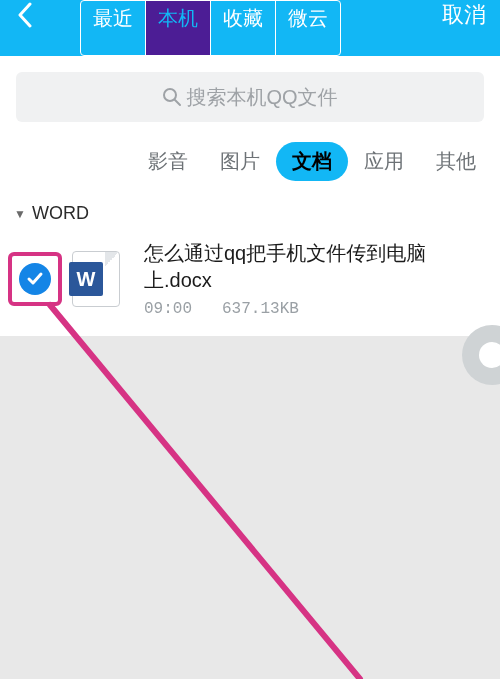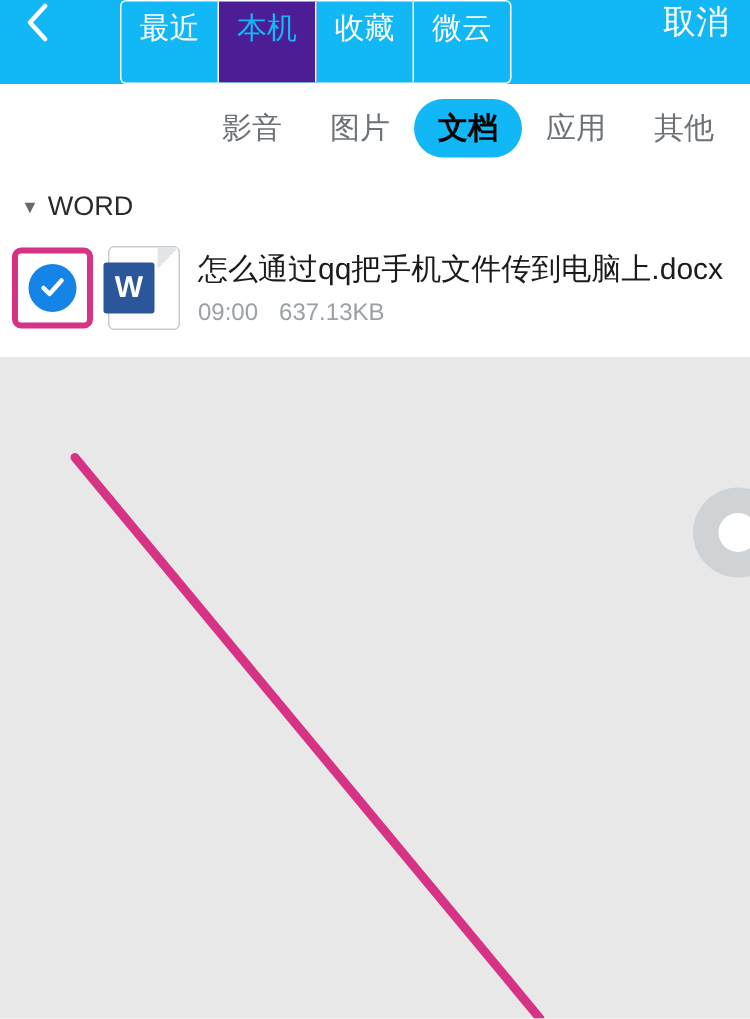--- a/index.html
+++ b/index.html
@@ -19,23 +19,23 @@
   .cat { font-size:20px; color:#6d7276; padding:6px 16px; border-radius:20px; }
   .cat.active { background:#12b7f5; color:#000000;font-weight:bold; }
   .section-head { display:flex; align-items:center; padding:6px 14px; font-size:18px; color:#2b2b2b; gap:6px; }
   .tri { font-size:12px; color:#6a6a6a; }
   .file-row { display:flex; align-items:center; padding:10px 8px 18px 8px; gap:6px; }
   .check-wrap { width:54px; height:54px; border:4px solid #d63384; border-radius:6px; display:flex; align-items:center; justify-content:center; }
   .check-circle { width:32px; height:32px; background:#1485e6; border-radius:50%; display:flex; align-items:center; justify-content:center; }
   .word-icon { width:48px; height:56px; position:relative; background:#fff; border:1px solid #c9cdd1; border-radius:4px; margin-left:4px; }
   .word-badge { position:absolute; left:-4px; top:10px; width:34px; height:34px; background:#2b579a; color:#fff; display:flex; align-items:center; justify-content:center; font-weight:700; font-size:20px; border-radius:2px; }
   .page-shade { position:absolute; right:0; top:0; width:14px; height:14px; background:linear-gradient(135deg,#e3e6e9 50%, transparent 50%); }
-  .file-meta { flex:1; min-width:0; padding-left:6px; }
+  .file-meta { flex:1; min-width:0; padding-left:6px;margin-left:12px; }
   .file-name { font-size:20px; color:#1b1b1b; line-height:1.35; }
-  .file-sub { font-size:16px; color:#9aa0a5; margin-top:6px; display:flex; gap:14px; }
+  .file-sub { font-size:16px; color:#9aa0a5; margin-top:6px; display:flex; gap:30px;font-family:Liberation Mono, monospace; }
   .fab { position:absolute; right:-22px; top:325px; width:60px; height:60px; background:#cfd3d5; border-radius:50%; display:flex; align-items:center; justify-content:center; }
   .fab-inner { width:26px; height:26px; background:#fff; border-radius:50%; }
   .annotation-line { position:absolute; left:0; top:0; pointer-events:none; }
 </style>
 </head>
 <body>
 
 <div class="screen">
 
   <div class="header">
@@ -47,20 +47,29 @@
     <div class="seg">
       <div class="tab">最近</div>
       <div class="tab active">本机</div>
       <div class="tab">收藏</div>
       <div class="tab">微云</div>
     </div>
     <div class="cancel">取消</div>
   </div>
 
   <div class="white-area">
+    <div class="search-wrap">
+      <div class="search">
+        <svg width="20" height="20" viewBox="0 0 20 20">
+            <circle cx="8" cy="8" r="6" stroke="#9ea2a6" stroke-width="2" fill="none"></circle>
+            <line x1="13" y1="13" x2="18" y2="18" stroke="#9ea2a6" stroke-width="2" stroke-linecap="round"></line>
+          </svg>
+        <span>搜索本机QQ文件</span>
+      </div>
+    </div>
 
     <div class="cats">
       <div class="cat">影音</div>
       <div class="cat">图片</div>
       <div class="cat active">文档</div>
       <div class="cat">应用</div>
       <div class="cat">其他</div>
     </div>
 
     <div class="section-head">

